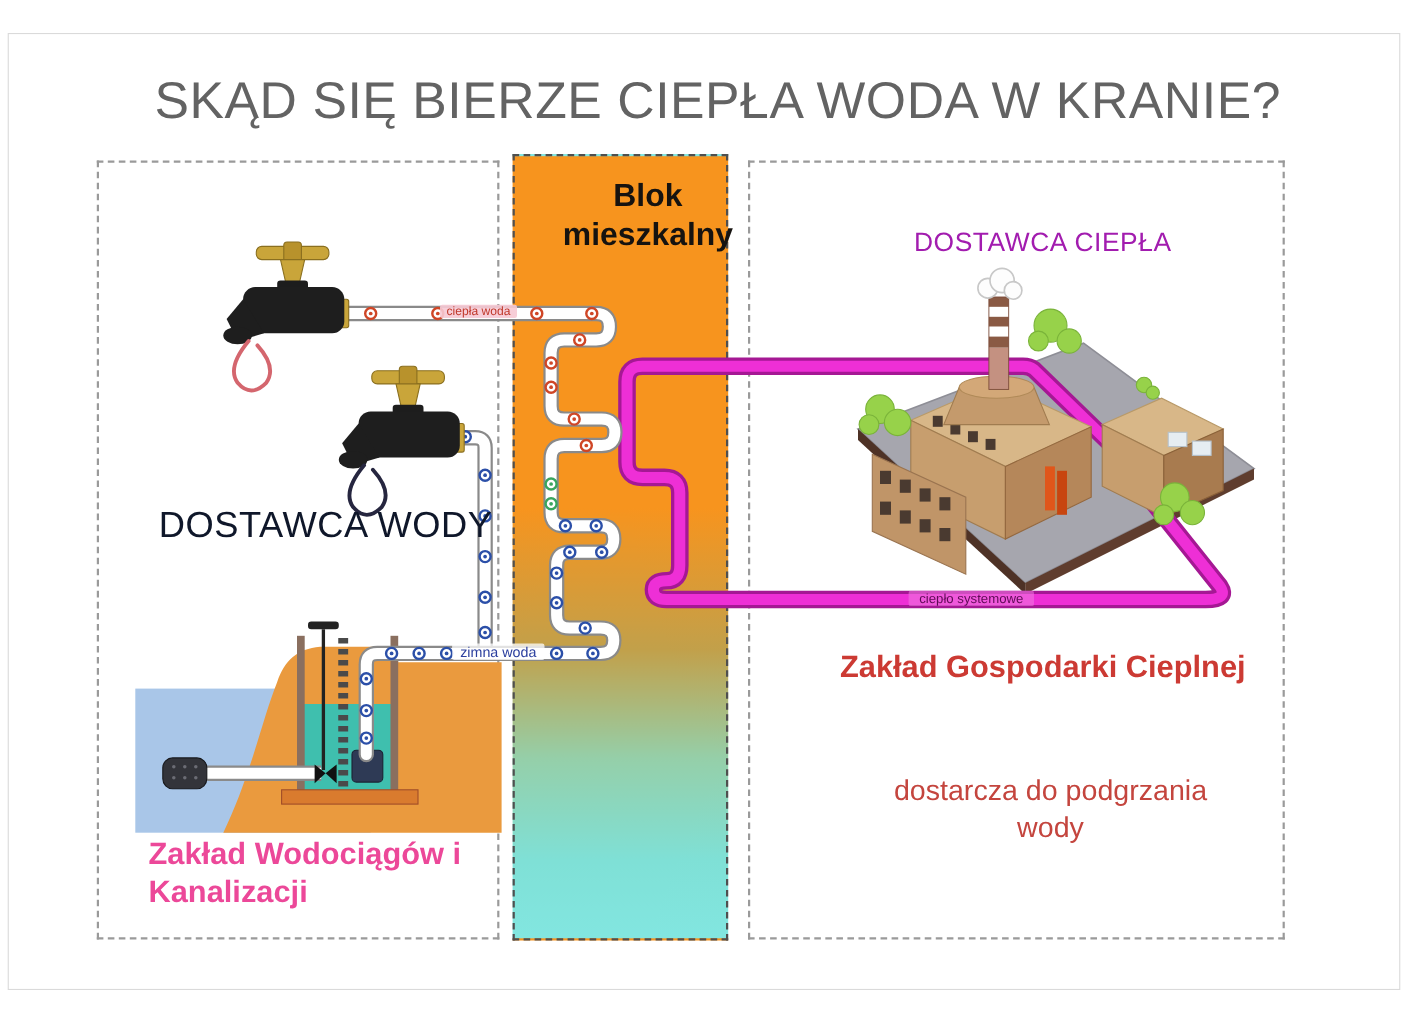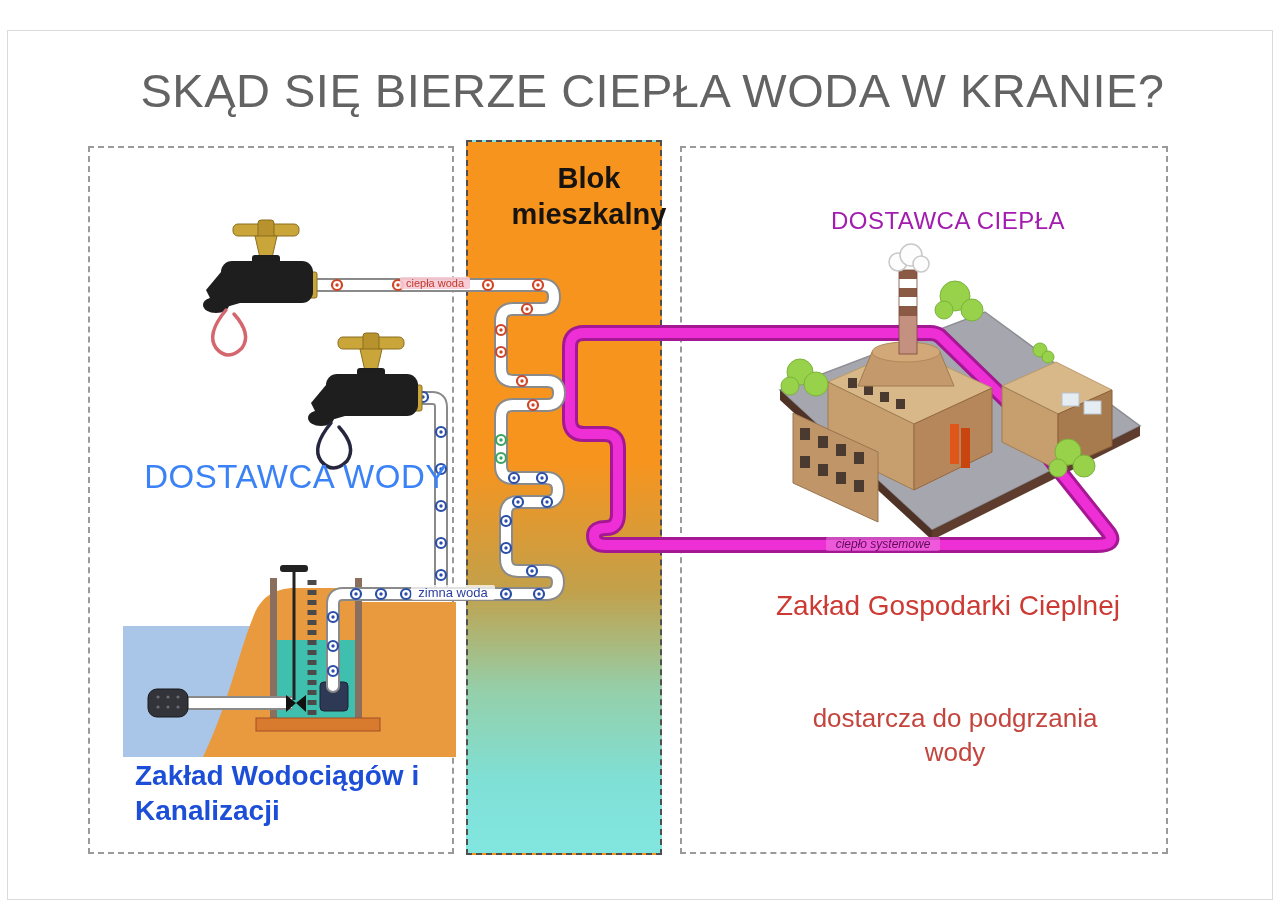--- a/index.html
+++ b/index.html
@@ -11,29 +11,29 @@
   .panel{position:absolute;border:2px dashed #9a9a9a;z-index:1;}
   .panel-left{left:88px;top:146px;width:362px;height:704px;}
   .panel-right{left:680px;top:146px;width:484px;height:704px;}
   .column{position:absolute;left:466px;top:140px;width:192px;height:711px;z-index:1;
           border:2.5px dashed #4f4f4f;
           background:linear-gradient(180deg,#f7941e 0%,#f7941e 45%,#c2a04a 63%,#95cfa9 77%,#7fe0d6 90%,#82e6e0 100%);}
   svg.art{position:absolute;left:0;top:0;z-index:2;}
   .txt{position:absolute;z-index:3;line-height:1.25;padding-left:25px;}
   .blok{left:466px;top:160px;width:196px;text-align:center;font-size:29px;font-weight:bold;color:#161310;}
   .wymiennik{left:462px;top:676px;width:200px;text-align:center;font-size:26px;font-weight:bold;color:#24332a;letter-spacing:.5px;}
-  .dostawca-wody{left:90px;top:456px;width:362px;text-align:center;font-size:33px;color:#3b82f6;letter-spacing:.5px;}
+  .dostawca-wody{left:90px;top:456px;width:362px;text-align:center;font-size:33px;color:#0f172a;letter-spacing:.5px;}
   .dostawca-ciepla{left:682px;top:206px;width:482px;text-align:center;font-size:24px;color:#a21caf;letter-spacing:.5px;}
-  .zgc{left:682px;top:588px;width:482px;text-align:center;font-size:28px;font-weight:normal;color:#cc3a33;}
+  .zgc{left:682px;top:588px;width:482px;text-align:center;font-size:28px;font-weight:bold;color:#cc3a33;}
   .desc{left:700px;top:702px;width:460px;text-align:center;font-size:26px;color:#c4453e;line-height:1.3;}
-  .zwik{left:110px;top:758px;width:340px;font-size:28px;font-weight:bold;color:#1d4ed8;line-height:1.25;}
+  .zwik{left:110px;top:758px;width:340px;font-size:28px;font-weight:bold;color:#ec4899;line-height:1.25;}
   .pipe-label{position:absolute;z-index:4;font-size:11px;white-space:nowrap;text-align:center;border-radius:2px;padding:0 3px;}
   .lbl-hot{left:400px;top:277px;width:64px;color:#c0392b;background:rgba(246,201,212,.9);}
   .lbl-cold{left:411px;top:585px;width:78px;font-size:13px;color:#2b3f9e;background:rgba(255,255,255,.75);}
-  .lbl-heat{left:826px;top:537px;width:108px;font-size:12px;color:#5e0b55;background:rgba(240,122,224,.55);font-style:italic;}
+  .lbl-heat{left:826px;top:537px;width:108px;font-size:12px;color:#5e0b55;background:rgba(240,122,224,.55);}
 </style>
 </head>
 <body>
 
 <div class="canvas">
   <div class="frame"></div>
 
   <div class="title txt">SKĄD SIĘ BIERZE CIEPŁA WODA W KRANIE?</div>
 
   <div class="panel panel-left"></div>

